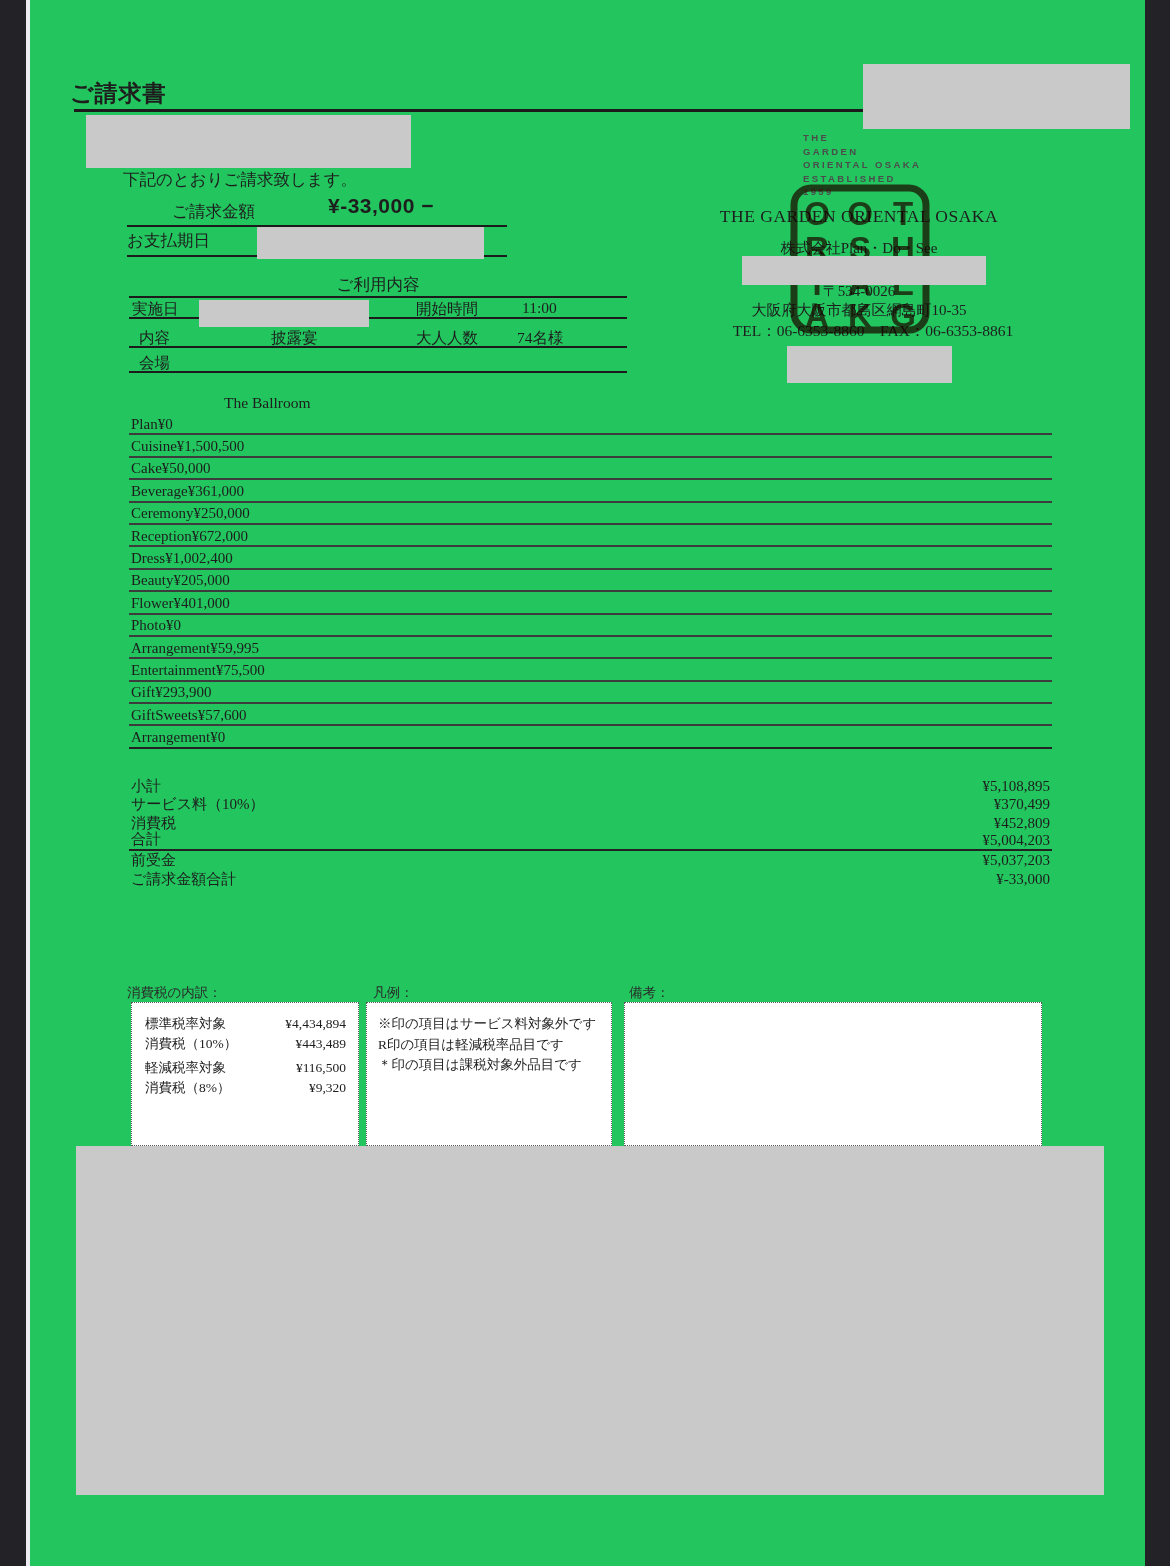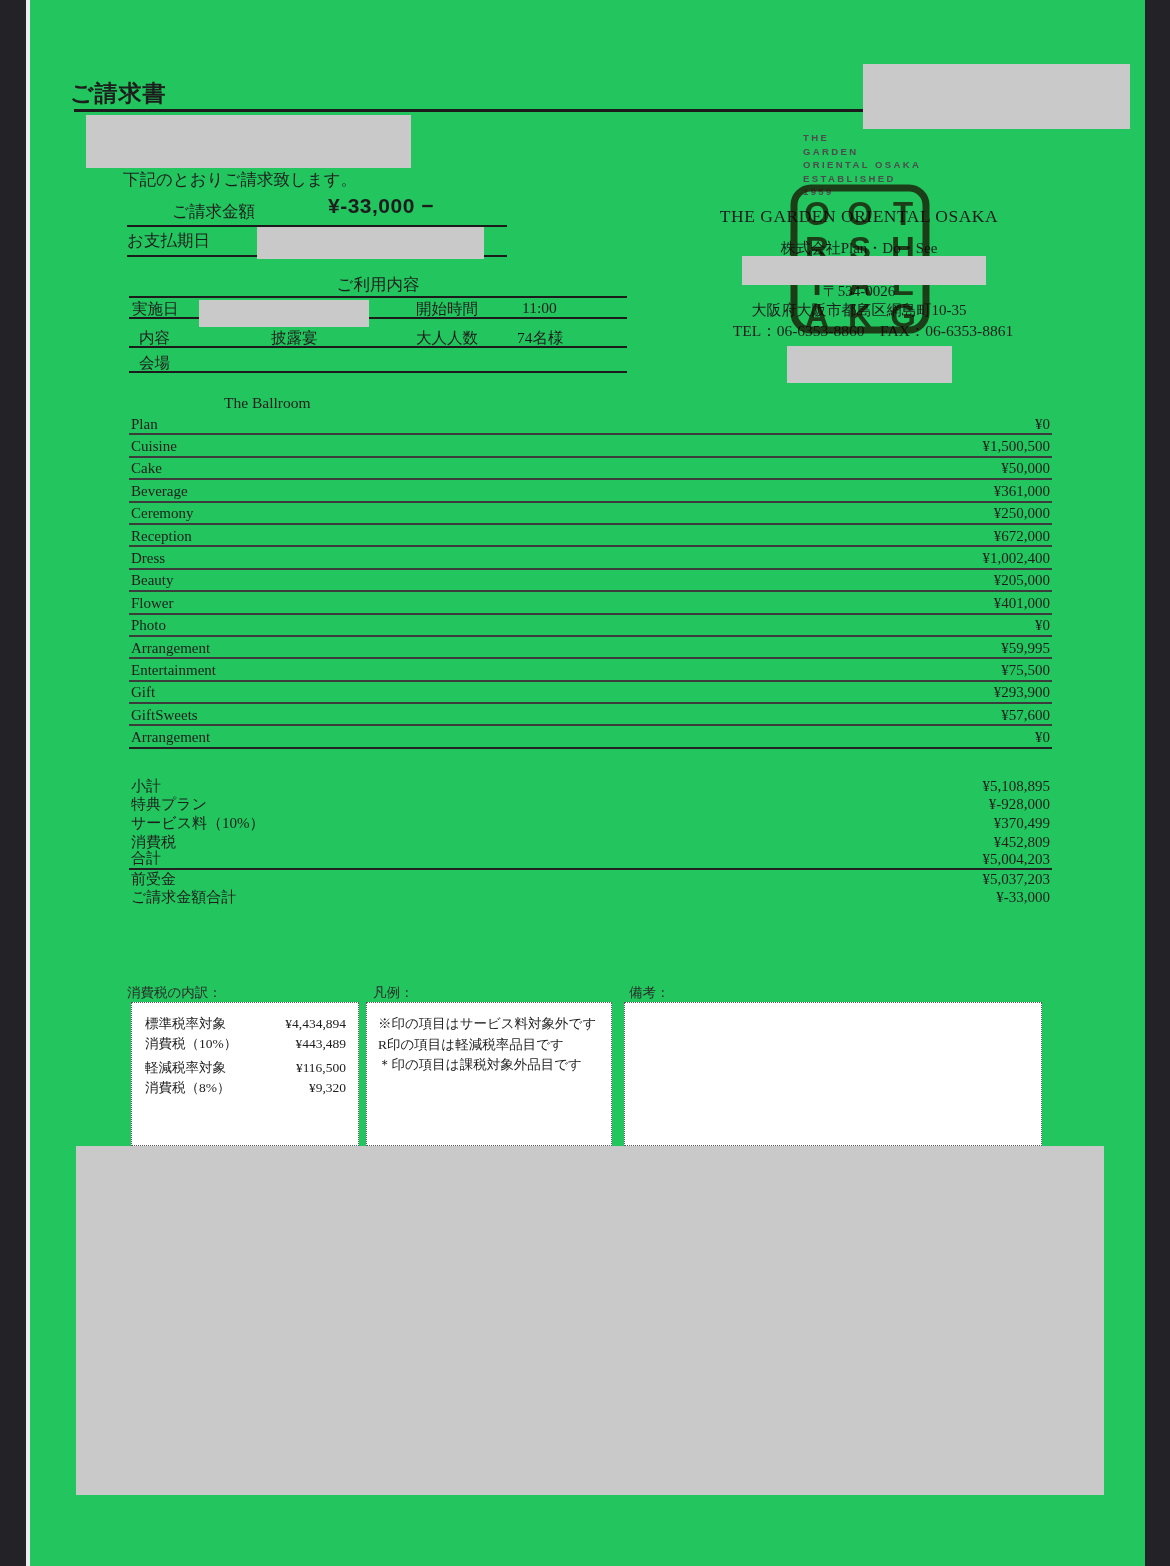--- a/index.html
+++ b/index.html
@@ -43,21 +43,21 @@
   .stamp { position:absolute; left:760px; top:184px; width:140px; height:150px; z-index:4;
            mix-blend-mode:multiply; opacity:.9; }
 
   
   .usage-head { left:99px; top:274px; width:498px; text-align:center; font-size:16.5px; z-index:1; }
   .ut { font-size:15.5px; z-index:1; }
 
   
   .items { position:absolute; left:99px; top:413px; width:923px; z-index:1; }
   .irow {
-    display:flex; justify-content:space-between; align-items:center;
+    display:flex; justify-content:flex-start; align-items:center;
     height:22.4px; box-sizing:border-box; border-bottom:2px solid #3c3c3c;
     font-size:15px; padding:2px 2px 0 2px;
   }
   .irow:last-child { border-bottom:2.5px solid #222; }
 
   .totals { position:absolute; left:99px; top:777px; width:923px; z-index:1; }
   .trow {
     display:flex; justify-content:space-between; align-items:center;
     height:18.6px; box-sizing:border-box; font-size:15px; padding:0 2px;
   }
@@ -200,24 +200,20 @@
           <span>¥0</span>
         </div>
     </div>
 
     <div class="totals">
       <div class="trow">
           <span>小計</span>
           <span>¥5,108,895</span>
         </div>
       <div class="trow">
-          <span>特典プラン</span>
-          <span>¥-928,000</span>
-        </div>
-      <div class="trow">
           <span>サービス料（10%）</span>
           <span>¥370,499</span>
         </div>
       <div class="trow">
           <span>消費税</span>
           <span>¥452,809</span>
         </div>
       <div class="trow sum">
           <span>合計</span>
           <span>¥5,004,203</span>

